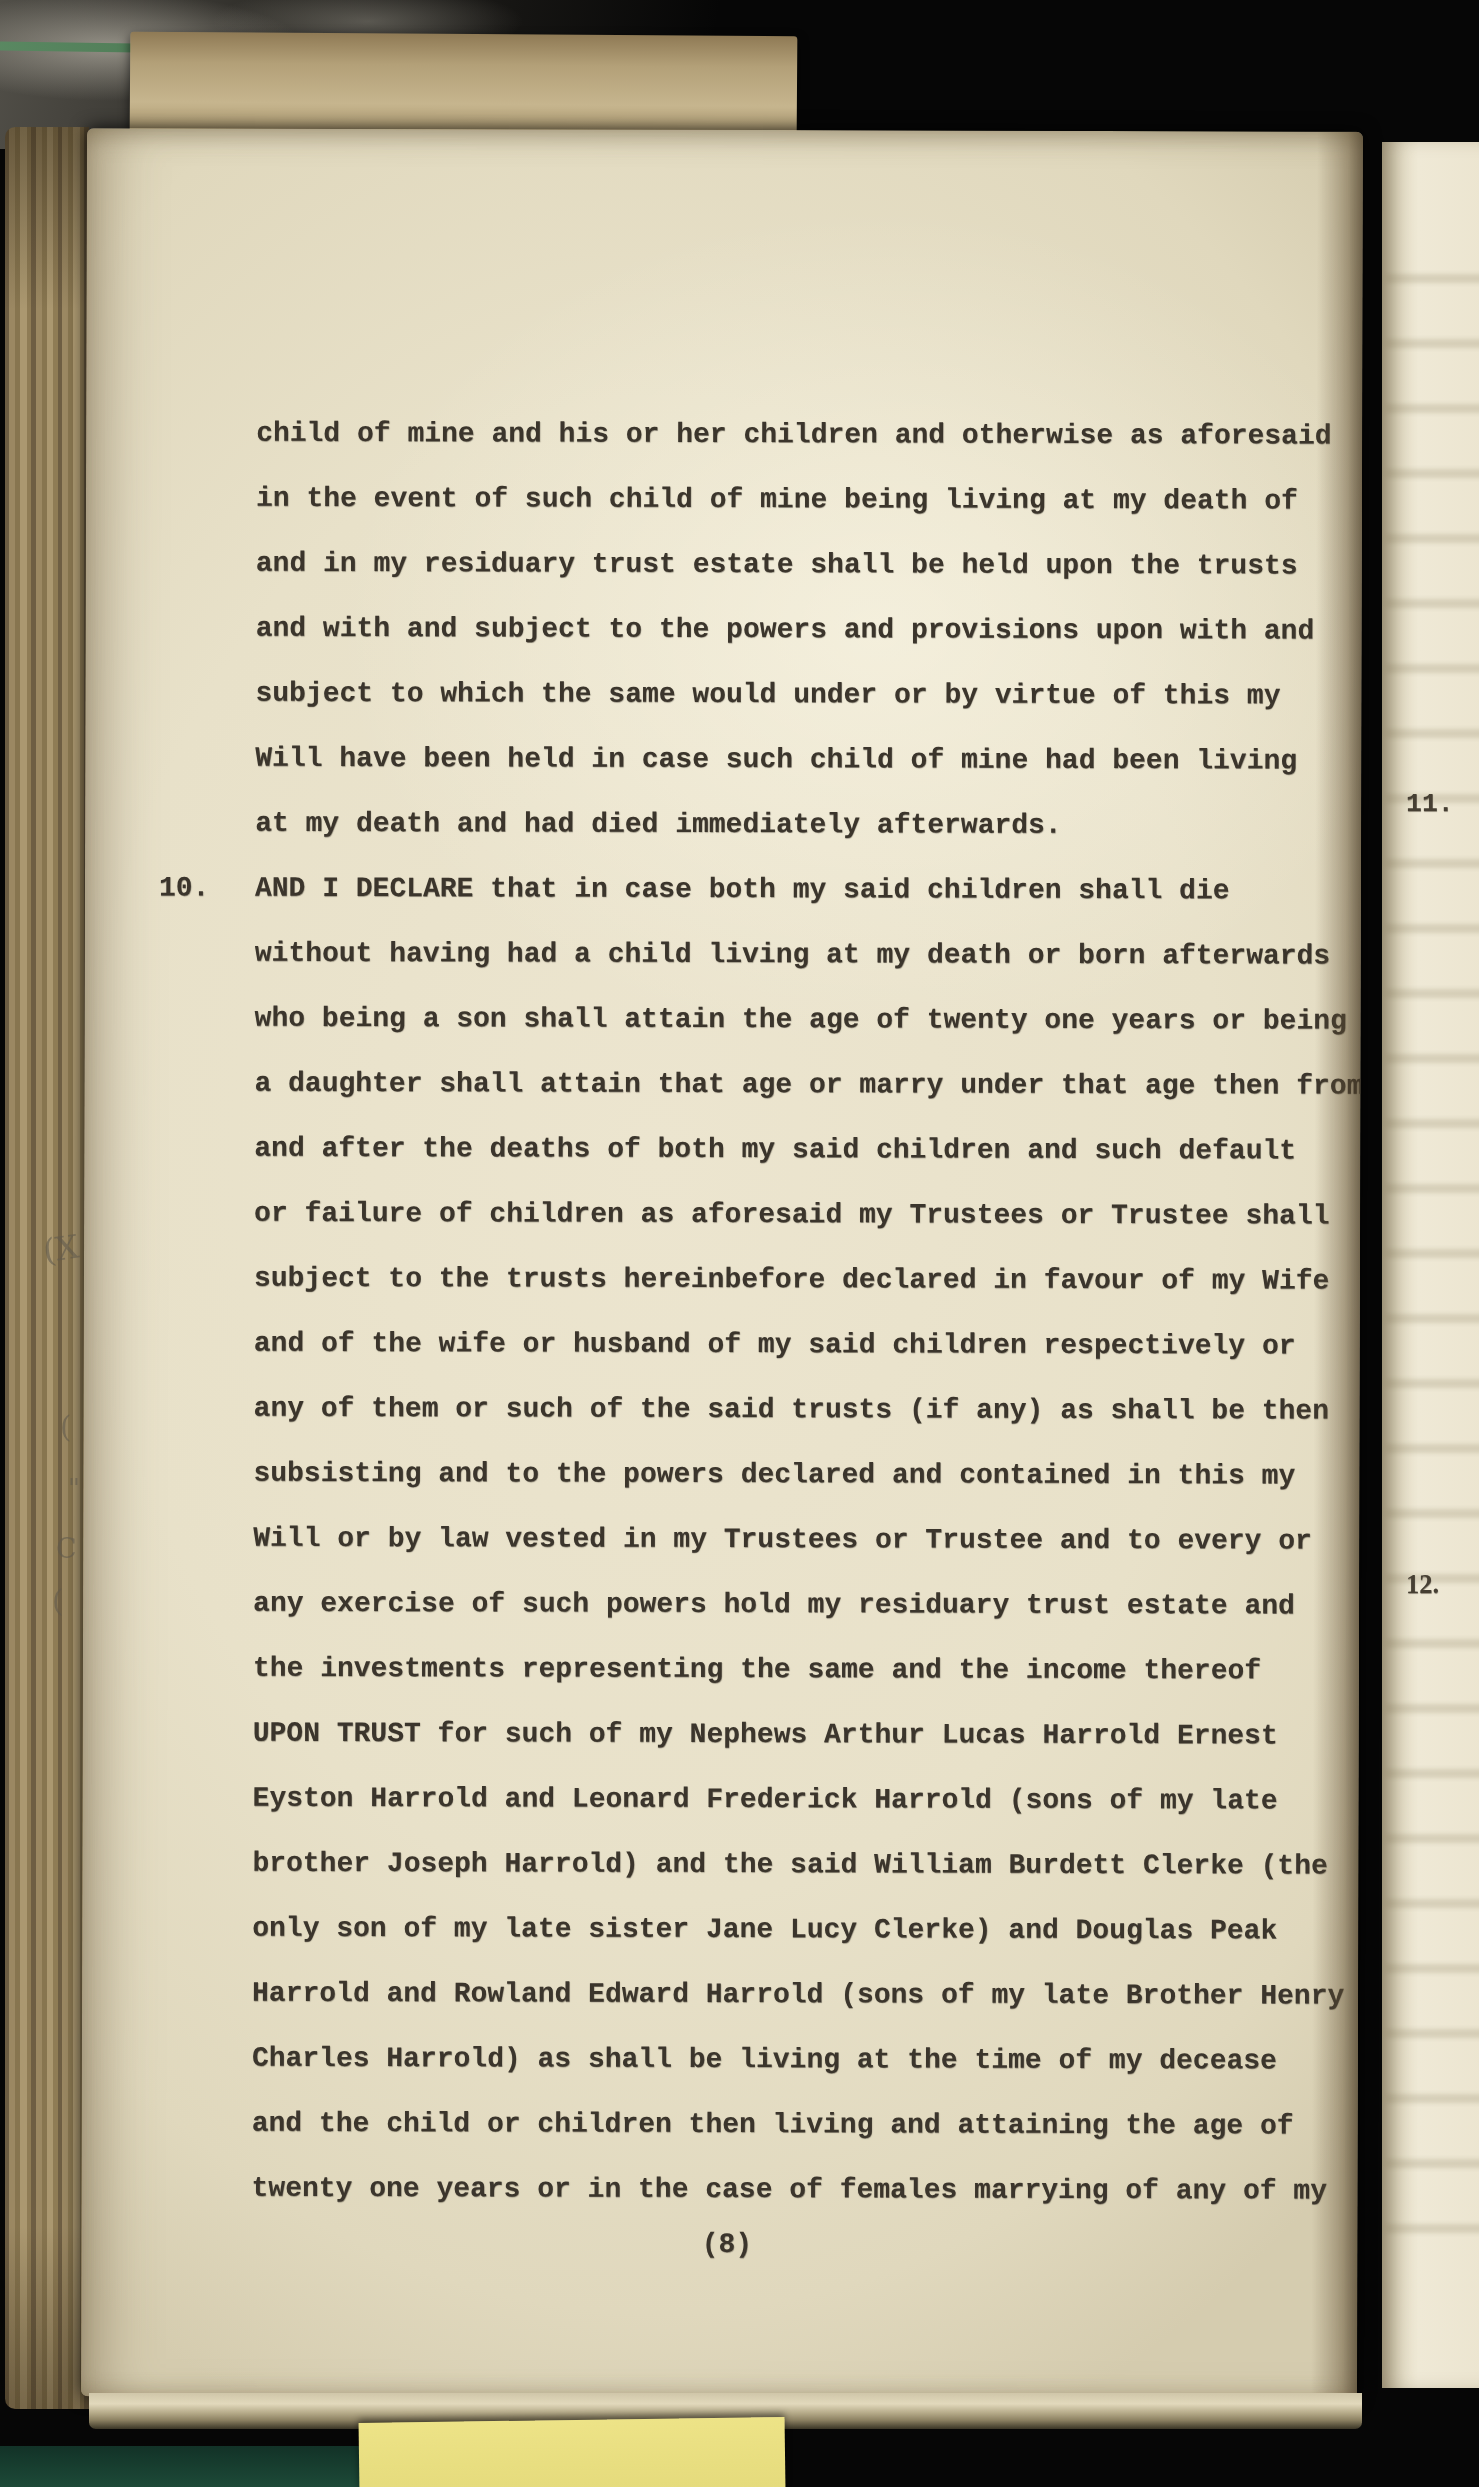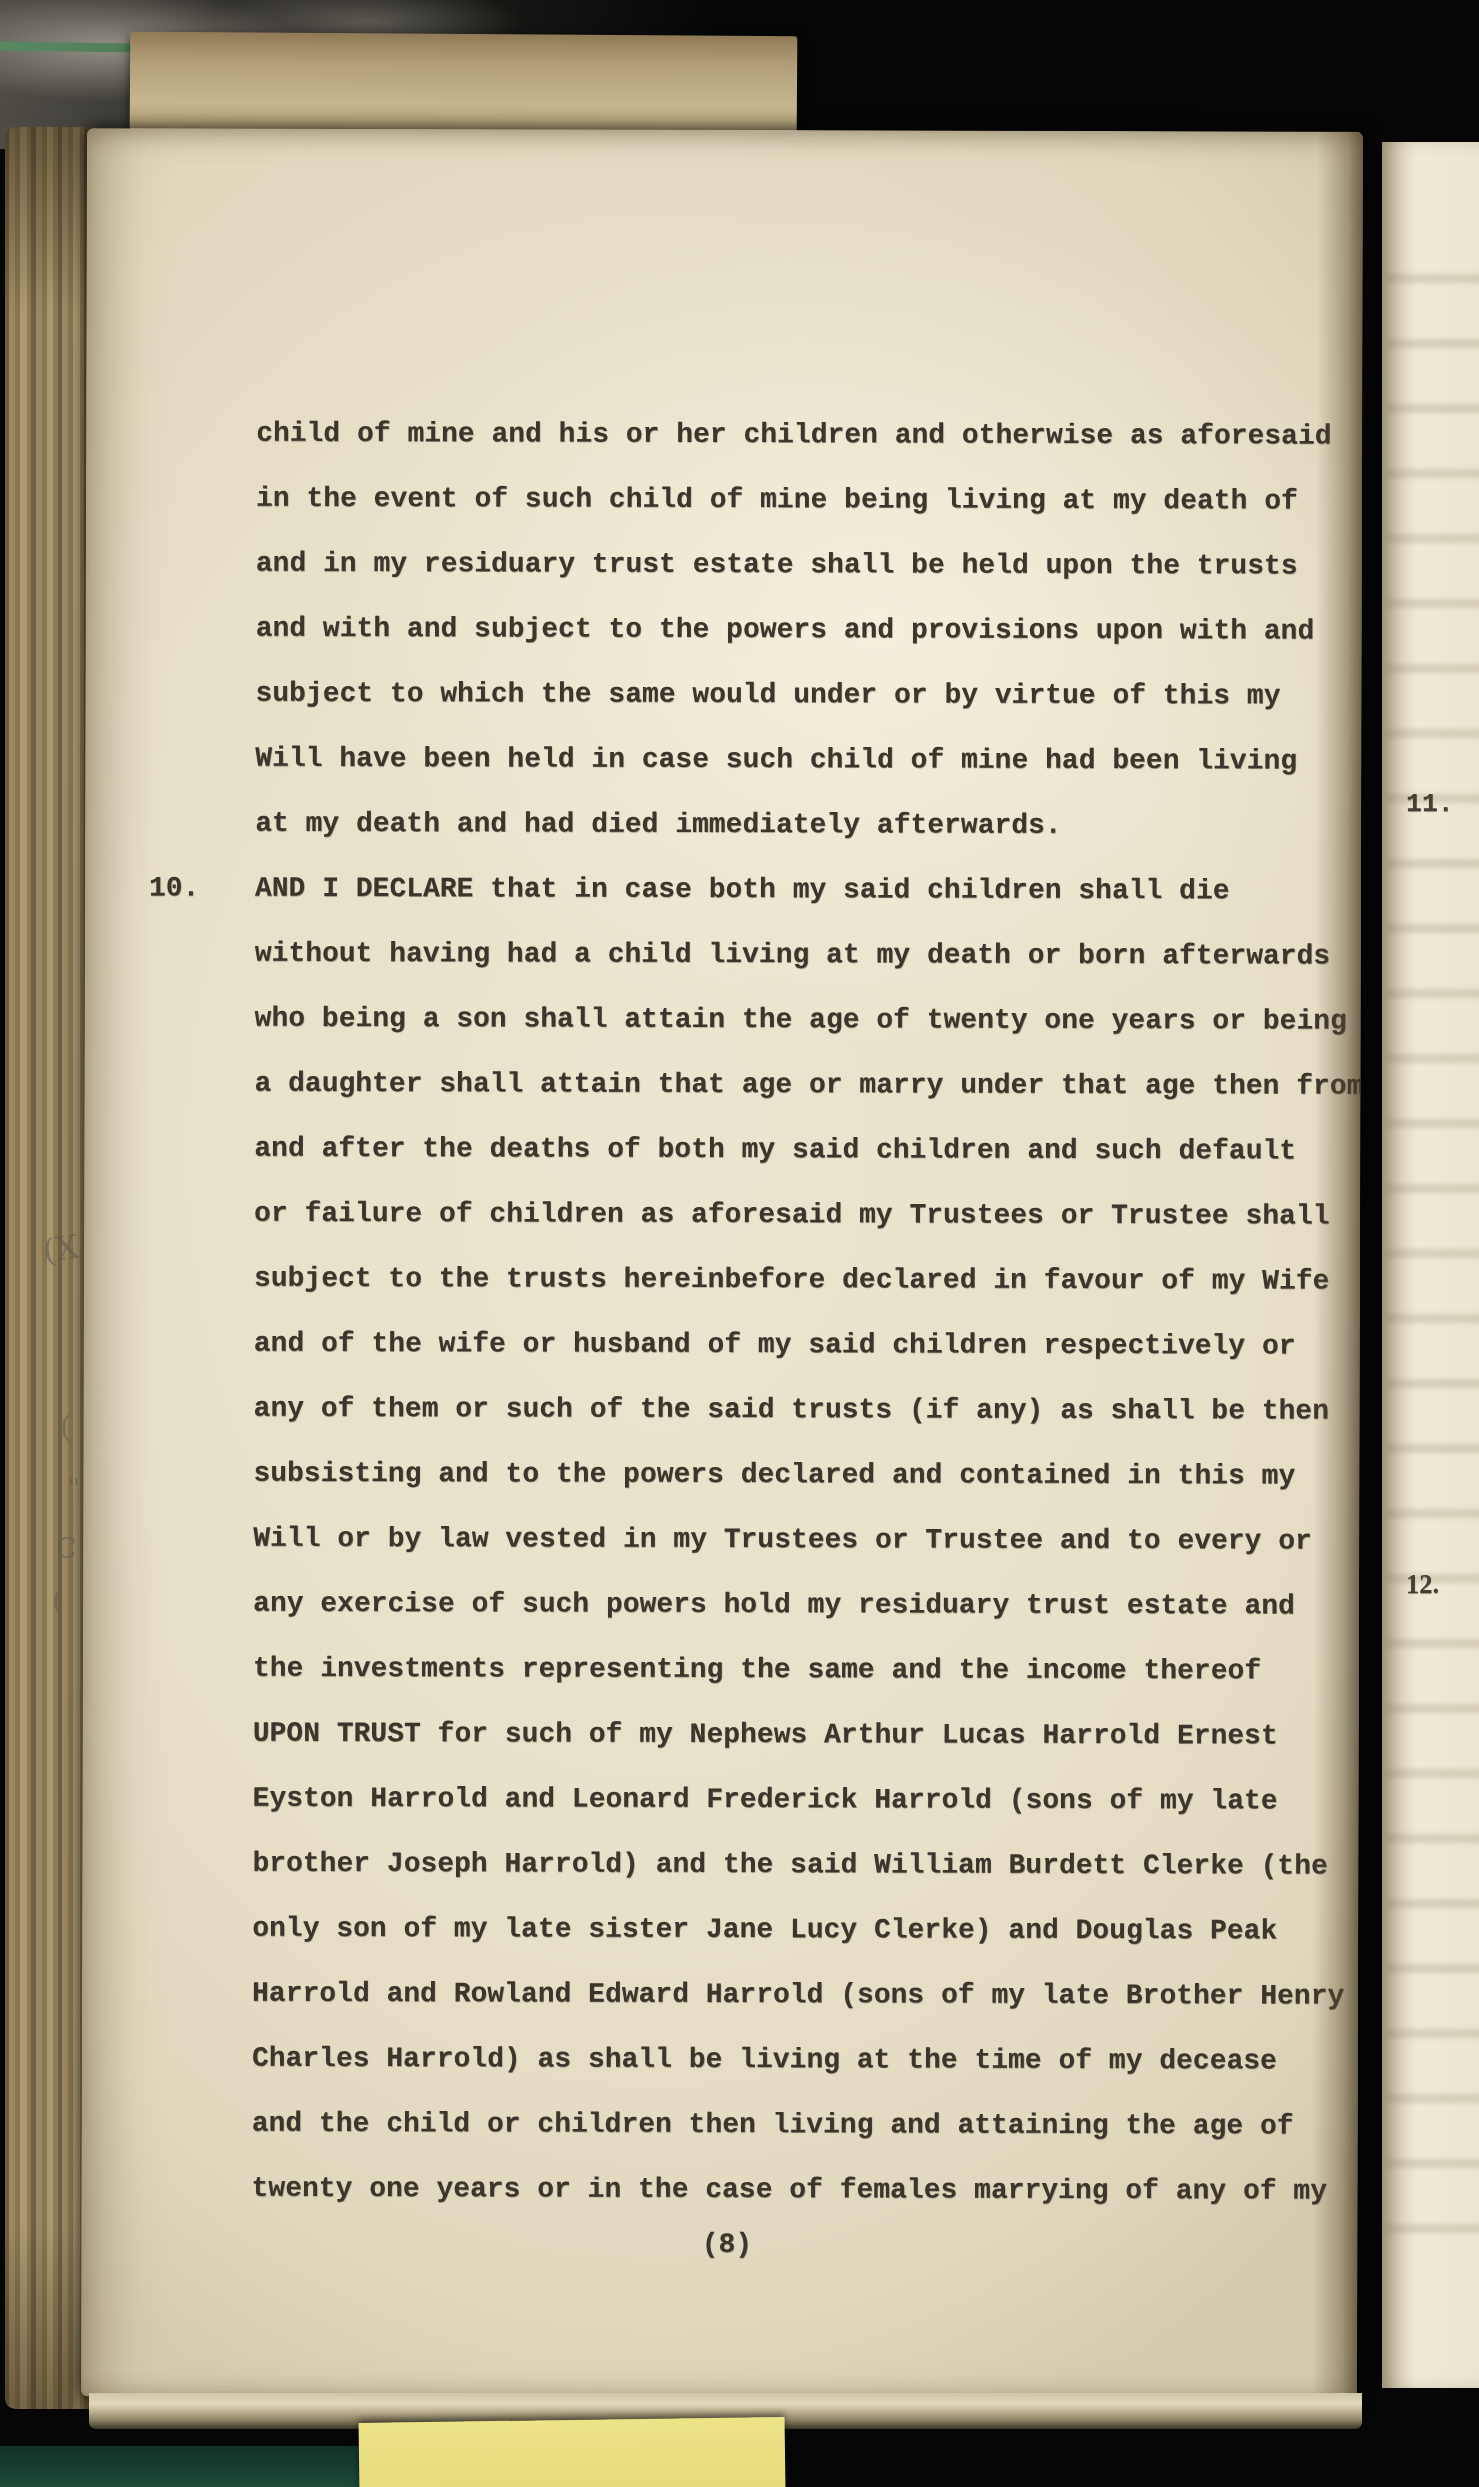--- a/index.html
+++ b/index.html
@@ -90,21 +90,21 @@
     content:"";position:absolute;top:0;right:0;width:46px;height:100%;
     background:linear-gradient(90deg, rgba(100,82,52,0), rgba(96,78,50,.40) 68%, rgba(68,54,34,.6));
     z-index:3;
   }
   .typed{
     font-family:"Liberation Mono",monospace;font-weight:700;font-size:28px;
     color:#3b352c;text-shadow:0.4px 0.7px 0.8px rgba(59,53,44,.5);
   }
   .text-block{position:absolute;left:170px;top:272px;width:1150px;z-index:2;}
   .line{height:65px;line-height:65px;white-space:pre;}
-  .para-number{position:absolute;left:64px;top:727px;z-index:2;line-height:65px;}
+  .para-number{position:absolute;left:74px;top:727px;z-index:2;line-height:65px;}
   .page-number{position:absolute;left:577px;top:2098px;width:137px;text-align:center;z-index:2;line-height:34px;}
 
   
   .bottom-stack{
     position:absolute;left:89px;top:2393px;width:1273px;height:36px;
     background:linear-gradient(180deg,#cfc6a9,#e2d9bc 30%, #b6ab8a 55%, #8d8263 75%, #3a3526 100%);
     border-radius:0 0 6.8px 6.8px;
   }
   .green-strip{
     position:absolute;left:0;top:2446px;width:363px;height:41px;

